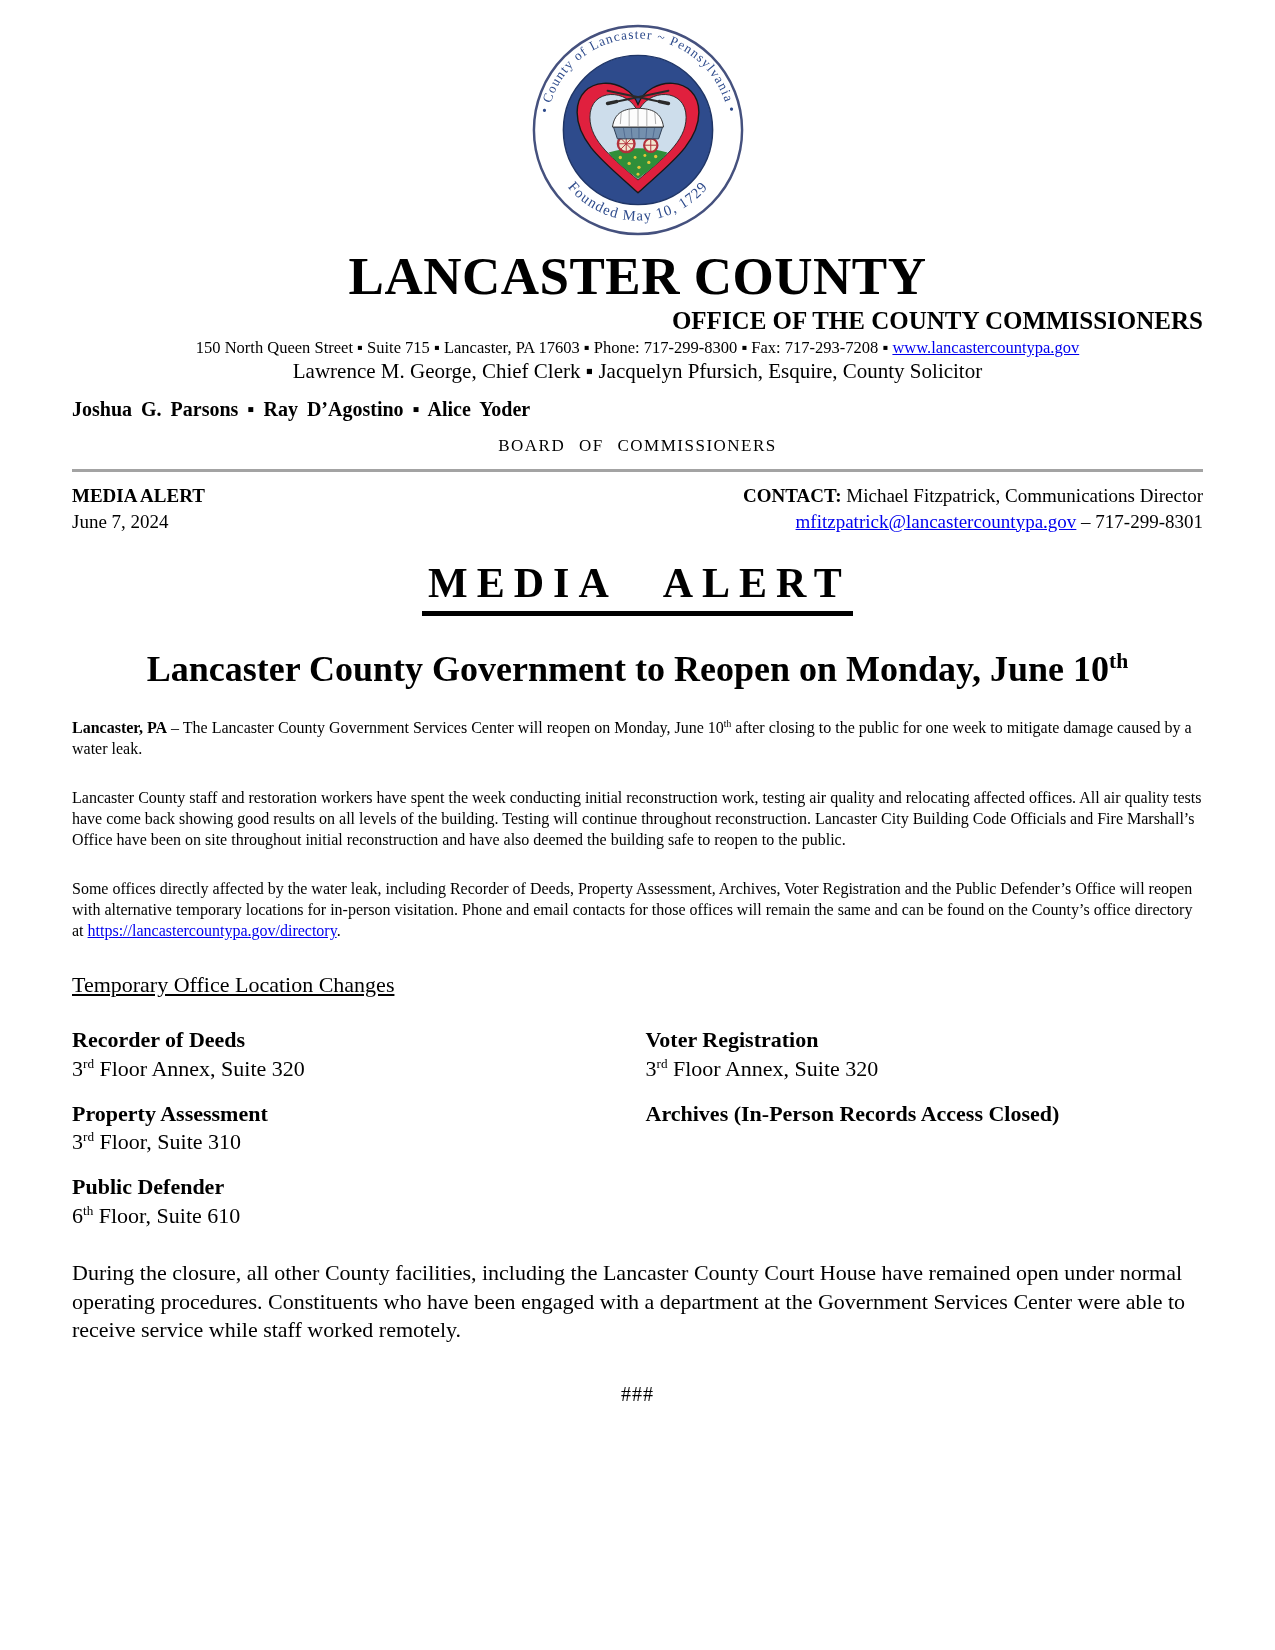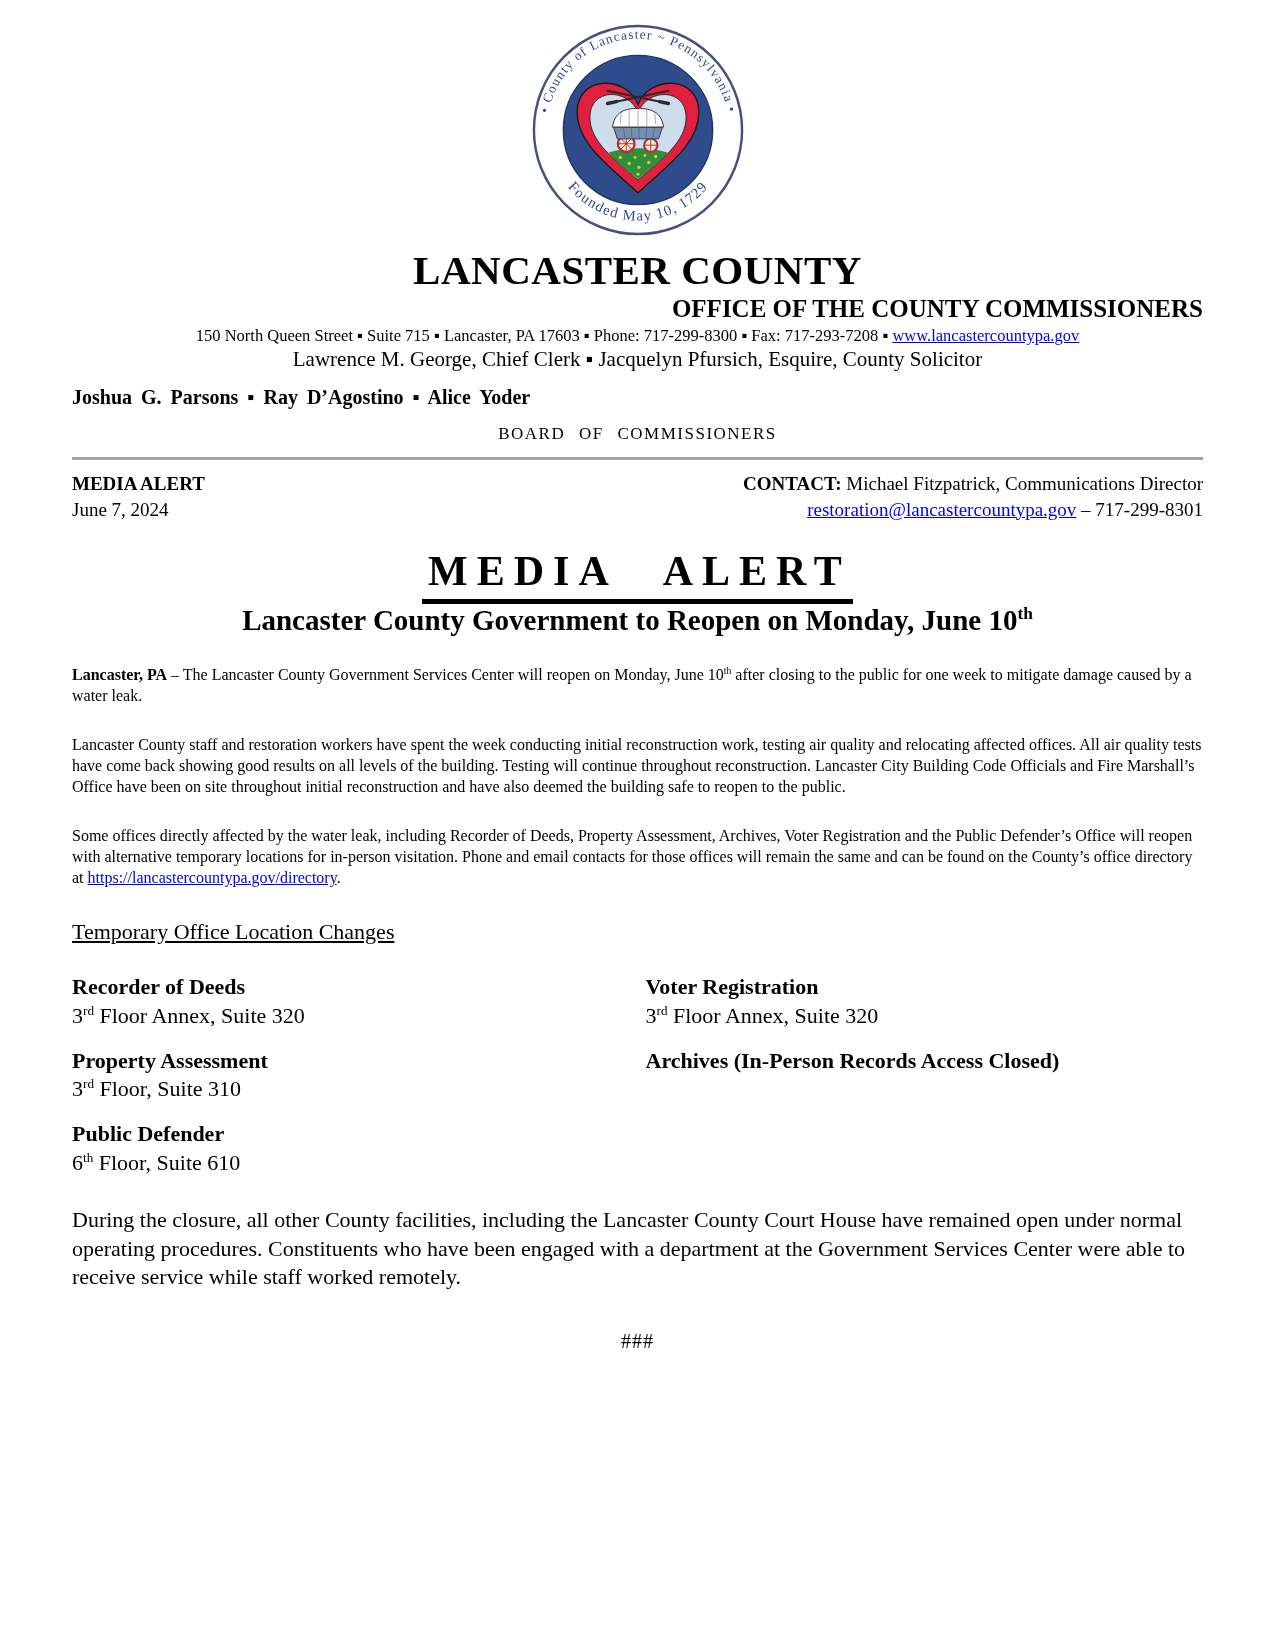--- a/index.html
+++ b/index.html
@@ -7,21 +7,21 @@
   body {
     width:1275px; height:1650px; margin:0 auto;
     font-family:"Liberation Serif","DejaVu Serif",serif;
     color:#000;
   }
   .page { padding:22px 72px 0 72px; }
 
   .seal-wrap { text-align:center; }
   .seal-wrap svg { display:inline-block; }
 
-  .org-name { font-size:41px; font-weight:bold; text-align:center; margin-top:4px; letter-spacing:0.5px; }
+  .org-name { font-size:53px; font-weight:bold; text-align:center; margin-top:4px; letter-spacing:0.5px; }
   .office-line { font-size:25px; font-weight:bold; text-align:right; margin-top:1px; }
   .addr-line { font-size:16.5px; text-align:center; margin-top:3px; }
   .staff-line { font-size:21px; text-align:center; margin-top:1px; }
   .commissioners { font-size:20px; font-weight:bold; text-align:left; margin-top:14px; word-spacing:4px; }
   .board-label { font-size:17px; text-align:center; letter-spacing:1.5px; word-spacing:8px; margin-top:15px; }
 
   .rule { border:none; border-top:3px solid #a3a3a3; margin:13px 0 11px 0; }
 
   .meta-row { display:flex; justify-content:space-between; font-size:19px; line-height:1.35; }
   .meta-left { text-align:left; }
@@ -29,21 +29,21 @@
 
   a.link { color:#0000ee; text-decoration:underline; cursor:pointer; }
 
   .alert-title { text-align:center; margin-top:25px; }
   .alert-title span {
     display:inline-block; font-size:42px; font-weight:bold;
     letter-spacing:9px; word-spacing:30px;
     border-bottom:5px solid #000; padding:0 2px 4px 6px;
   }
 
-  .headline { text-align:center; font-size:29px; font-weight:bold; }
+  .headline { text-align:center; font-size:36px; font-weight:bold; margin-top:32px; }
 
   .para { font-size:16px; line-height:1.31; margin-top:28px; text-align:left; }
   .lead-bold { font-weight:bold; }
 
   sup { font-size:0.6em; vertical-align:super; line-height:0; }
 
   .section-heading { font-size:22px; margin-top:30px; text-decoration:underline; }
 
   .offices {
     display:grid; grid-template-columns:1fr 1fr; column-gap:40px; row-gap:26px;
@@ -142,21 +142,21 @@
 
   <hr class="rule">
 
   <div class="meta-row">
     <div class="meta-left">
       <div><span class="lead-bold">MEDIA ALERT</span></div>
       <div>June 7, 2024</div>
     </div>
     <div class="meta-right">
       <div><span class="lead-bold">CONTACT:</span><span> Michael Fitzpatrick, Communications Director</span></div>
-      <div><a class="link">restoration@lancastercountypa.gov</a><span> – 717-299-8301</span></div>
+      <div><a class="link">mfitzpatrick@lancastercountypa.gov</a><span> – 717-299-8301</span></div>
     </div>
   </div>
 
   <div class="alert-title">
     <span>MEDIA ALERT</span>
   </div>
 
   <div class="headline"><span>Lancaster County Government to Reopen on Monday, June 10</span><sup>th</sup>
   </div>
 

